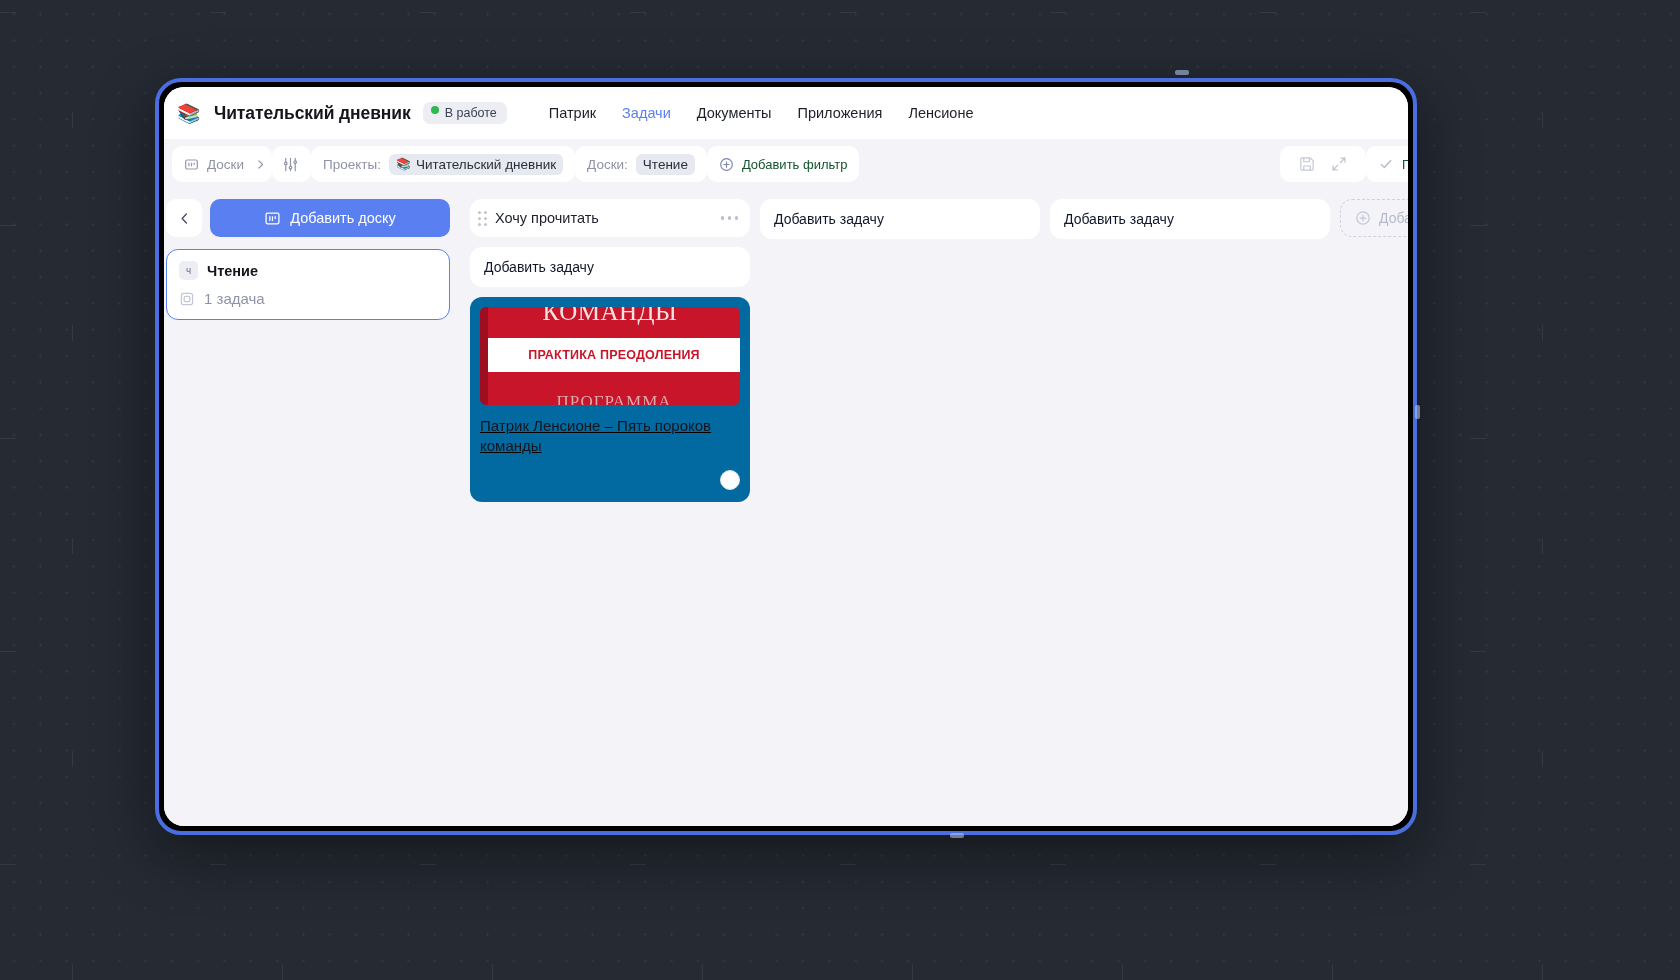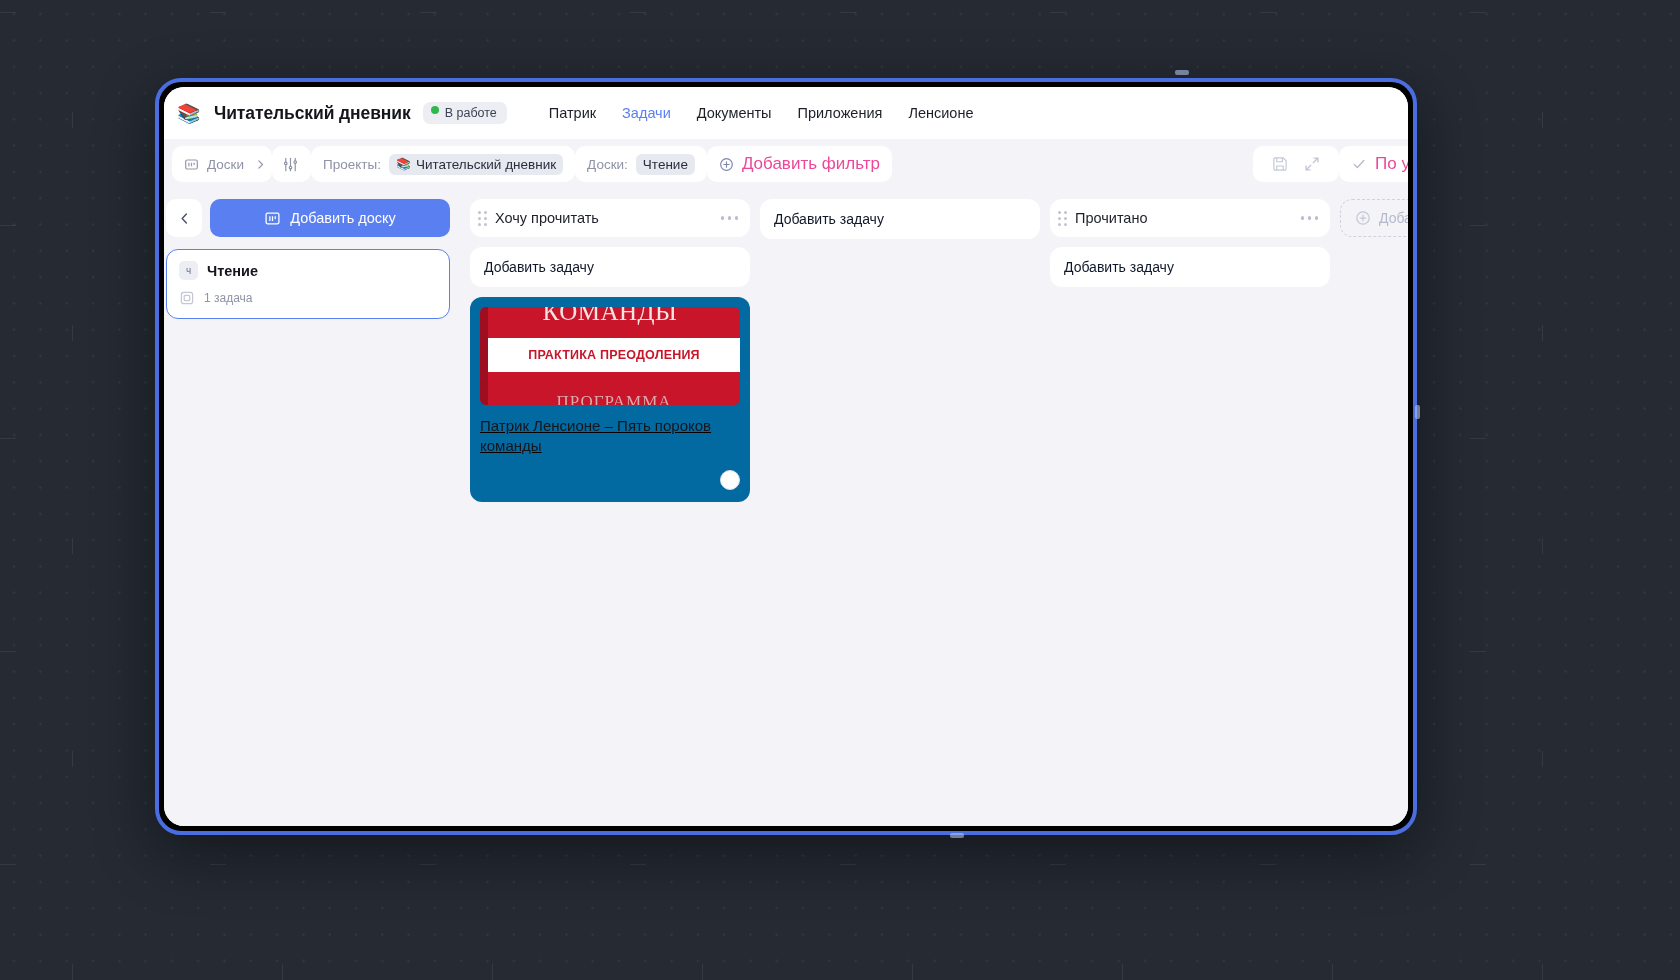--- a/index.html
+++ b/index.html
@@ -101,21 +101,21 @@
     display: flex; align-items: center; padding: 0 12px; gap: 8px;
     white-space: nowrap;
   }
   .chip-group.pad-left { padding-left: 10px; }
   .chip-label { font-size: 13.5px; color: #8e93a6; }
   .chip-value {
     background: #e7e9f1; border-radius: 6px; padding: 3px 7px;
     font-size: 13.5px; color: #2a2e3c; display: inline-flex;
     align-items: center; gap: 5px;
   }
-  .chip-plain { font-size: 17px; color: #ec4899; }
+  .chip-plain { font-size: 13px; color: #14532d; }
   .ico { display: inline-flex; align-items: center; justify-content: center; flex: 0 0 auto; }
   .spacer { flex: 1 1 auto; }
 
   
   .body-split { display: flex; height: calc(100% - 102px); }
   .sidebar {
     width: 296px; flex: 0 0 296px; background: #f4f4f8;
     padding: 10px 10px 0 2px;
   }
   .sidebar-top { display: flex; align-items: center; gap: 8px; }
@@ -135,21 +135,21 @@
     border-radius: 12px; padding: 11px 12px 12px 12px; cursor: pointer;
   }
   .board-row { display: flex; align-items: center; gap: 9px; }
   .board-badge {
     width: 19px; height: 19px; border-radius: 5px; background: #eceef4;
     font-size: 10px; color: #6d7governance; display: flex;
     align-items: center; justify-content: center; color: #6d7387;
   }
   .board-name { font-size: 14.5px; font-weight: 700; color: #14161c; }
   .board-sub { display: flex; align-items: center; gap: 9px; margin-top: 10px; }
-  .board-count { font-size: 12px; color: #8e93a6; }
+  .board-count { font-size: 15px; color: #8e93a6; }
 
   
   .kanban {
     flex: 1 1 auto; background: #f4f4f8; padding: 10px 0 0 10px;
     display: flex; gap: 10px; overflow: hidden; position: relative;
   }
   .column { width: 280px; flex: 0 0 280px; display: flex; flex-direction: column; gap: 10px; }
   .col-header {
     background: #fff; border-radius: 12px; height: 38px;
     display: flex; align-items: center; padding: 0 12px 0 8px; gap: 8px;
@@ -386,36 +386,20 @@
               <div class="avatar-empty"></div>
             </div>
           </div>
         </div>
 
         <div class="column">
           <div class="add-task">Добавить задачу</div>
         </div>
 
         <div class="column">
-          <div class="col-header">
-            <span class="drag-dots">
-                <i></i>
-                <i></i>
-                <i></i>
-                <i></i>
-                <i></i>
-                <i></i>
-              </span>
-            <span class="col-title">Прочитано</span>
-            <span class="more-dots">
-                <i></i>
-                <i></i>
-                <i></i>
-              </span>
-          </div>
           <div class="add-task">Добавить задачу</div>
         </div>
 
         <div class="add-column">
           <span class="ico">
             <svg width="16" height="16" viewBox="0 0 16 16" fill="none" stroke="#c3c7d6" stroke-width="1.25">
               <circle cx="8" cy="8" r="6.2"></circle>
                 <path d="M8 5.2v5.6M5.2 8h5.6" stroke-linecap="round"></path>
             </svg>
           </span>

